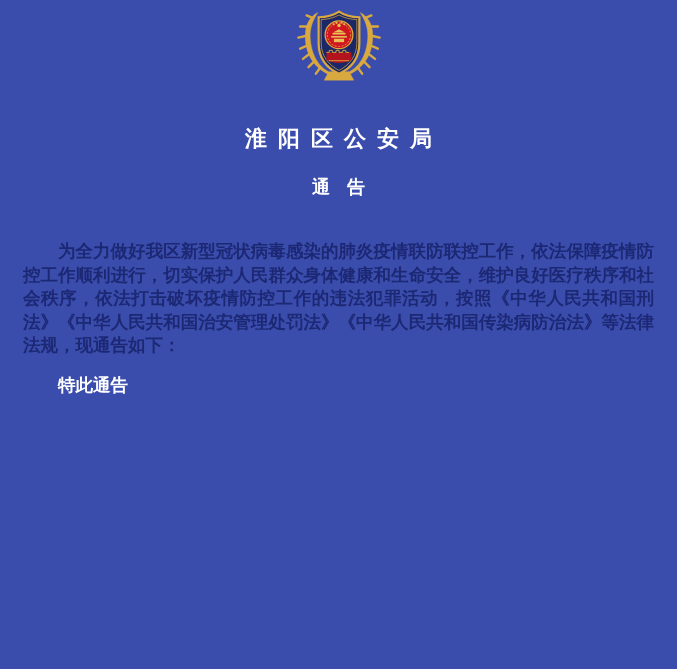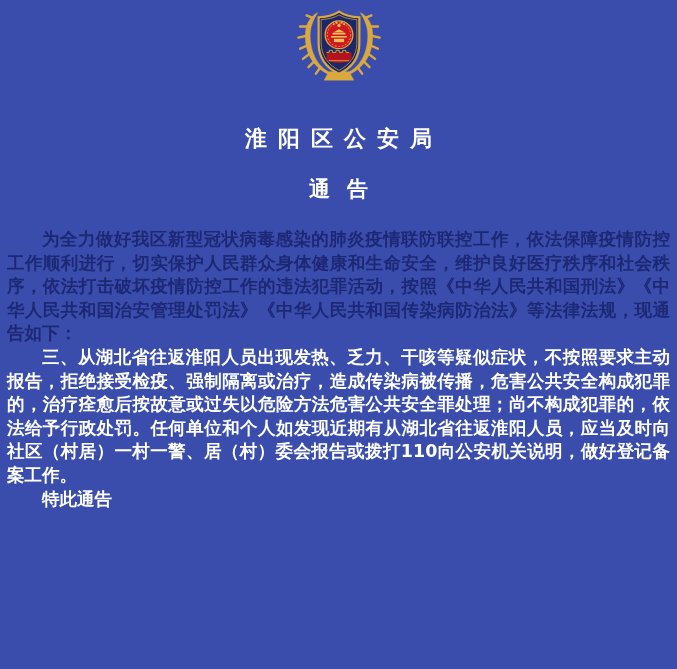--- a/index.html
+++ b/index.html
@@ -25,35 +25,35 @@
     text-align: center;
     font-size: 22px;
     font-weight: bold;
     letter-spacing: 11px;
     text-indent: 11px; 
   }
   .notice-title {
     margin: 21px 0 0 0;
     color: #ffffff;
     text-align: center;
-    font-size: 21px;
+    font-size: 18px;
     font-weight: bold;
     letter-spacing: 17px;
     text-indent: 17px;
   }
   .body-text {
     margin-top: 25px;
     padding: 0 7px;
     font-size: 17.5px;
     line-height: 23.6px;
     font-weight: bold;
     text-align: justify;
     color: #ffffff;
   }
-  .body-text p { margin: 0; text-indent: 2em; }
+  .body-text p { margin: 16px; text-indent: 2em; }
   p.navy { color: #1d2874; }
   .closing { margin-top: 0; }
 </style>
 </head>
 <body>
 
 <div class="poster">
 
   <div class="badge-wrap">
     <svg width="94" height="74" viewBox="0 0 94 80" aria-hidden="true">
@@ -102,17 +102,16 @@
       <path d="M36,57 h22" stroke="#d9a940" stroke-width="1"></path>
     </svg>
   </div>
 
   <h1 class="agency-title">淮阳区公安局</h1>
 
   <h2 class="notice-title">通告</h2>
 
   <div class="body-text">
     <p class="navy">为全力做好我区新型冠状病毒感染的肺炎疫情联防联控工作，依法保障疫情防控工作顺利进行，切实保护人民群众身体健康和生命安全，维护良好医疗秩序和社会秩序，依法打击破坏疫情防控工作的违法犯罪活动，按照《中华人民共和国刑法》《中华人民共和国治安管理处罚法》《中华人民共和国传染病防治法》等法律法规，现通告如下：</p>
-    <p>三、从湖北省往返淮阳人员出现发热、乏力、干咳等疑似症状，不按照要求主动报告，拒绝接受检疫、强制隔离或治疗，造成传染病被传播，危害公共安全构成犯罪的，治疗痊愈后按故意或过失以危险方法危害公共安全罪处理；尚不构成犯罪的，依法给予行政处罚。任何单位和个人如发现近期有从湖北省往返淮阳人员，应当及时向社区（村居）一村一警、居（村）委会报告或拨打110向公安机关说明，做好登记备案工作。</p>
     <p class="closing">特此通告</p>
   </div>
 
 </div>
 
 </body></html>

